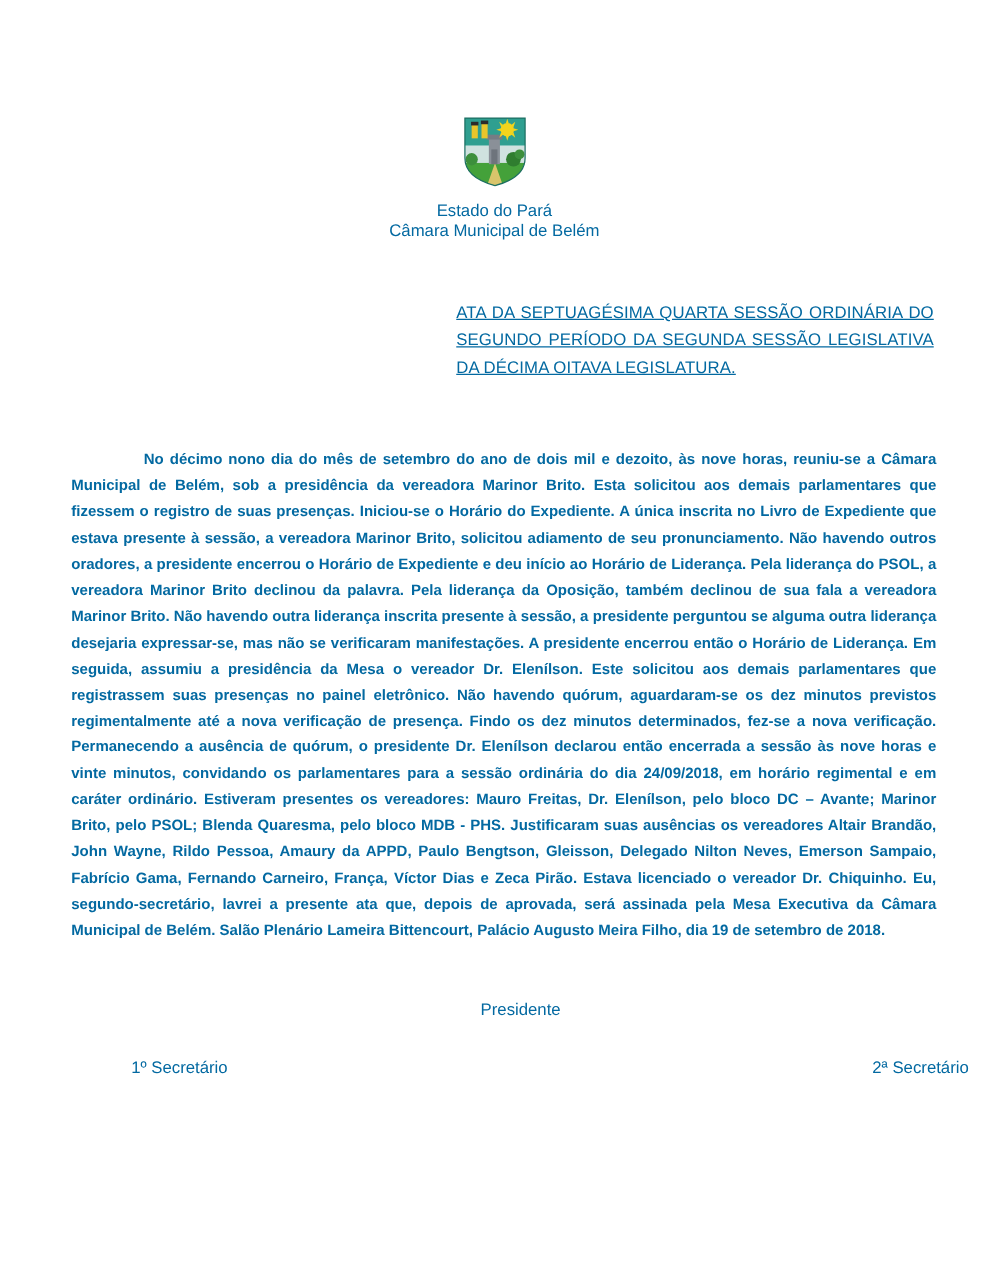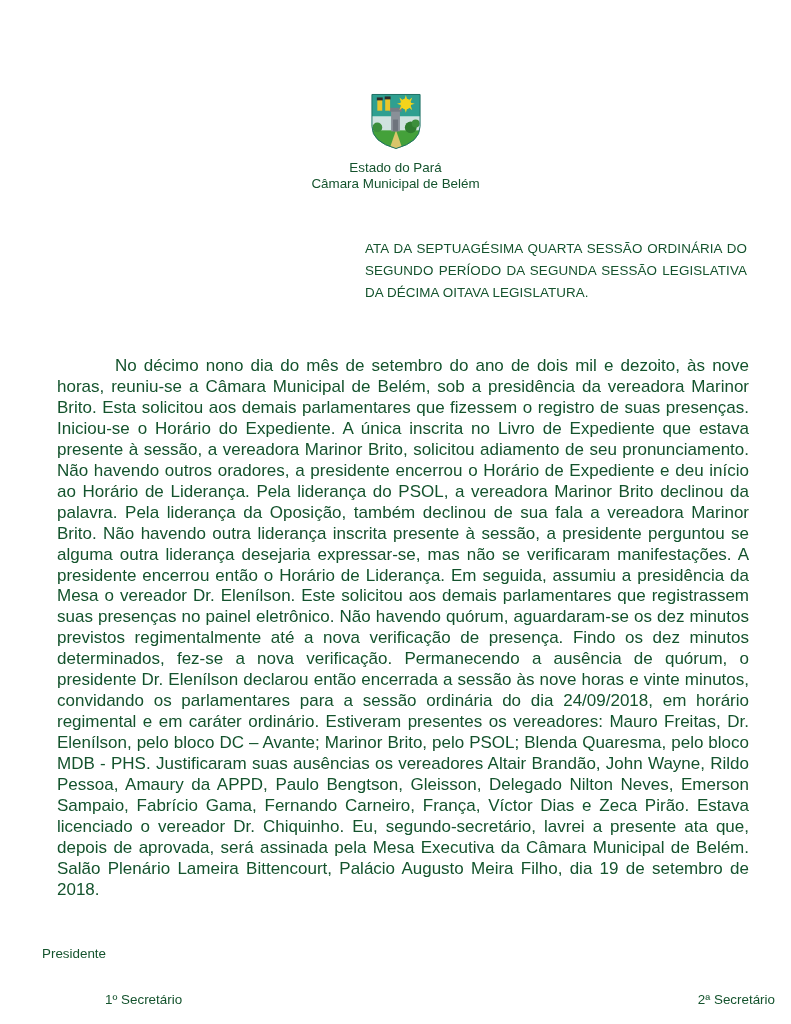--- a/index.html
+++ b/index.html
@@ -2,21 +2,21 @@
 <html lang="pt"><head>
 <meta charset="utf-8">
 <style>
   html, body { margin: 0; padding: 0; background: #ffffff; }
   .page {
     position: relative;
     width: 791px;
     height: 1024px;
     margin: 0 auto;
     background: #ffffff;
-    color: #14532d;
+    color: #0369a1;
     font-family: "Liberation Sans", "DejaVu Sans", sans-serif;
     overflow: hidden;
   }
   .header-block { text-align: center; padding-top: 93px; }
   .crest { width: 52px; height: 57px; display: inline-block; }
   .state-line {
     margin-top: 6px;
     font-size: 13.4px;
     line-height: 16px;
   }
@@ -24,32 +24,34 @@
     font-size: 13.4px;
     line-height: 16px;
   }
   .session-title {
     margin: 46px 44px 0 365px;
     font-size: 13.4px;
     line-height: 22px;
     text-align: justify;
     text-align-last: left;
     letter-spacing: 0.1px;
+    text-decoration: underline;
   }
   .body-paragraph {
     margin: 52px 42px 0 57px;
-    font-size: 17px;
+    font-size: 12px;
     line-height: 20.95px;
     text-align: justify;
     text-align-last: left;
     text-indent: 58px;
+    font-weight: bold;
   }
   .sig-president {
     margin-top: 45px;
-    text-align: left;
+    text-align: center;
     padding-left: 42px;
     font-size: 13.4px;
     line-height: 16px;
   }
   .sig-row {
     display: flex;
     justify-content: space-between;
     margin: 30px 16px 0 105px;
     font-size: 13.4px;
     line-height: 16px;

